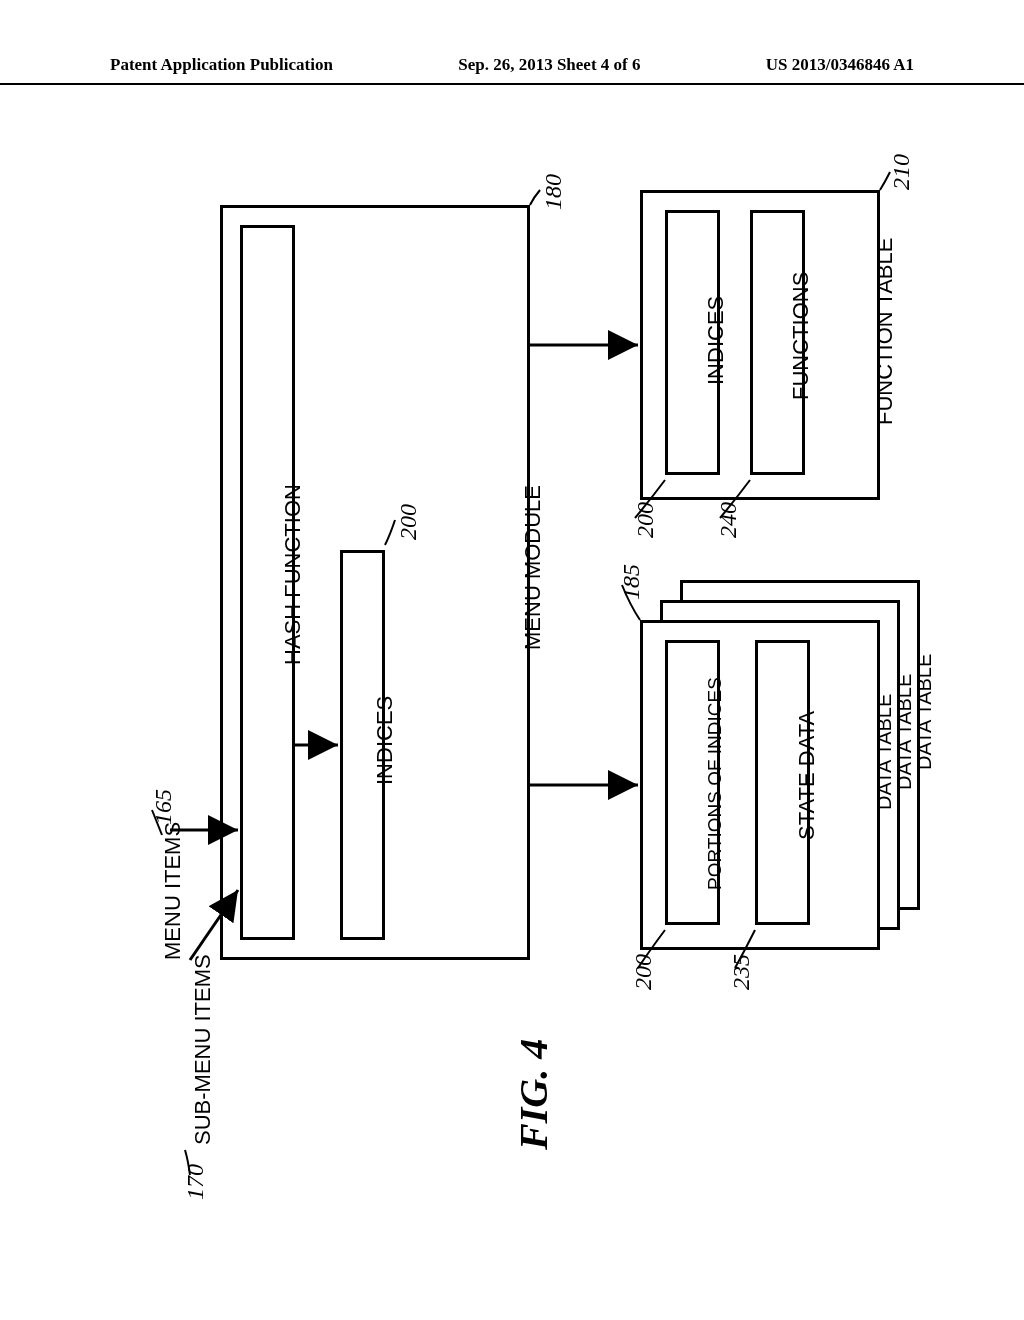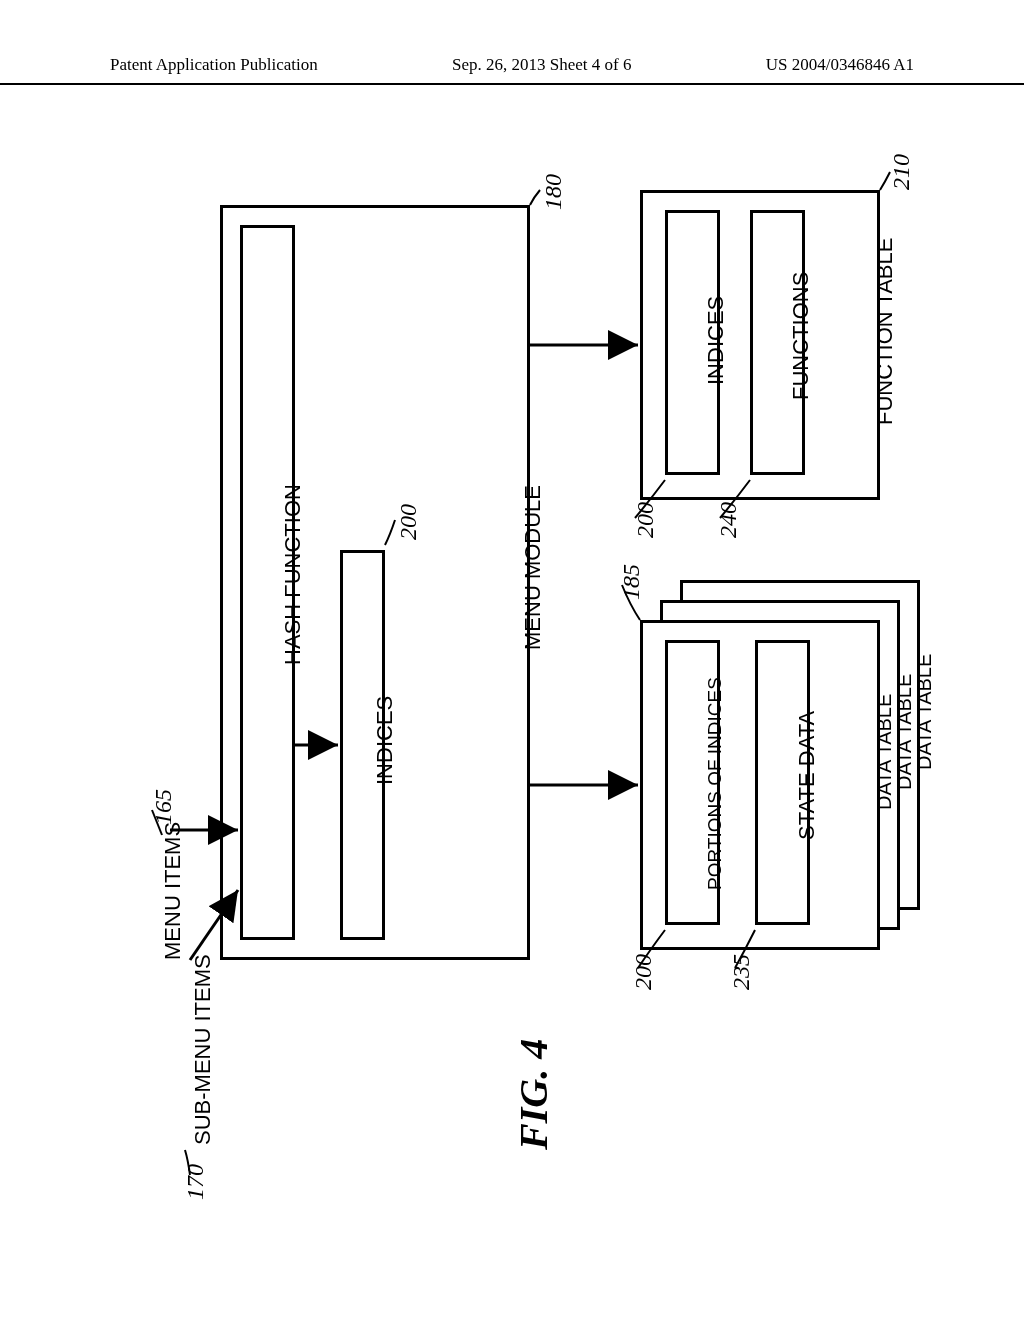--- a/index.html
+++ b/index.html
@@ -12,21 +12,21 @@
   }
   .page-header {
     position: absolute;
     top: 55px;
     left: 0;
     width: 1024px;
     padding: 0 110px 8px 110px;
     display: flex;
     justify-content: space-between;
     font-size: 17px;
-    font-weight: normal;
+    font-weight: bold;
     border-bottom: 2px solid #000;
   }
   .figure-area {
     position: absolute;
     left: 110px;
     top: 150px;
     width: 790px;
     height: 1080px;
   }
   
@@ -70,21 +70,21 @@
     height: 1080px;
     pointer-events: none;
   }
 </style>
 </head>
 <body>
 
 <div class="page-header">
   <span>Patent Application Publication</span>
   <span>Sep. 26, 2013  Sheet 4 of 6</span>
-  <span>US 2004/0346846 A1</span>
+  <span>US 2013/0346846 A1</span>
 </div>
 
 <div class="figure-area">
 
   <div class="box" style="left:110px; top:55px; width:310px; height:755px;"></div>
 
   <div class="box" style="left:130px; top:75px; width:55px; height:715px;"></div>
 
   <div class="box" style="left:230px; top:400px; width:45px; height:390px;"></div>
 

